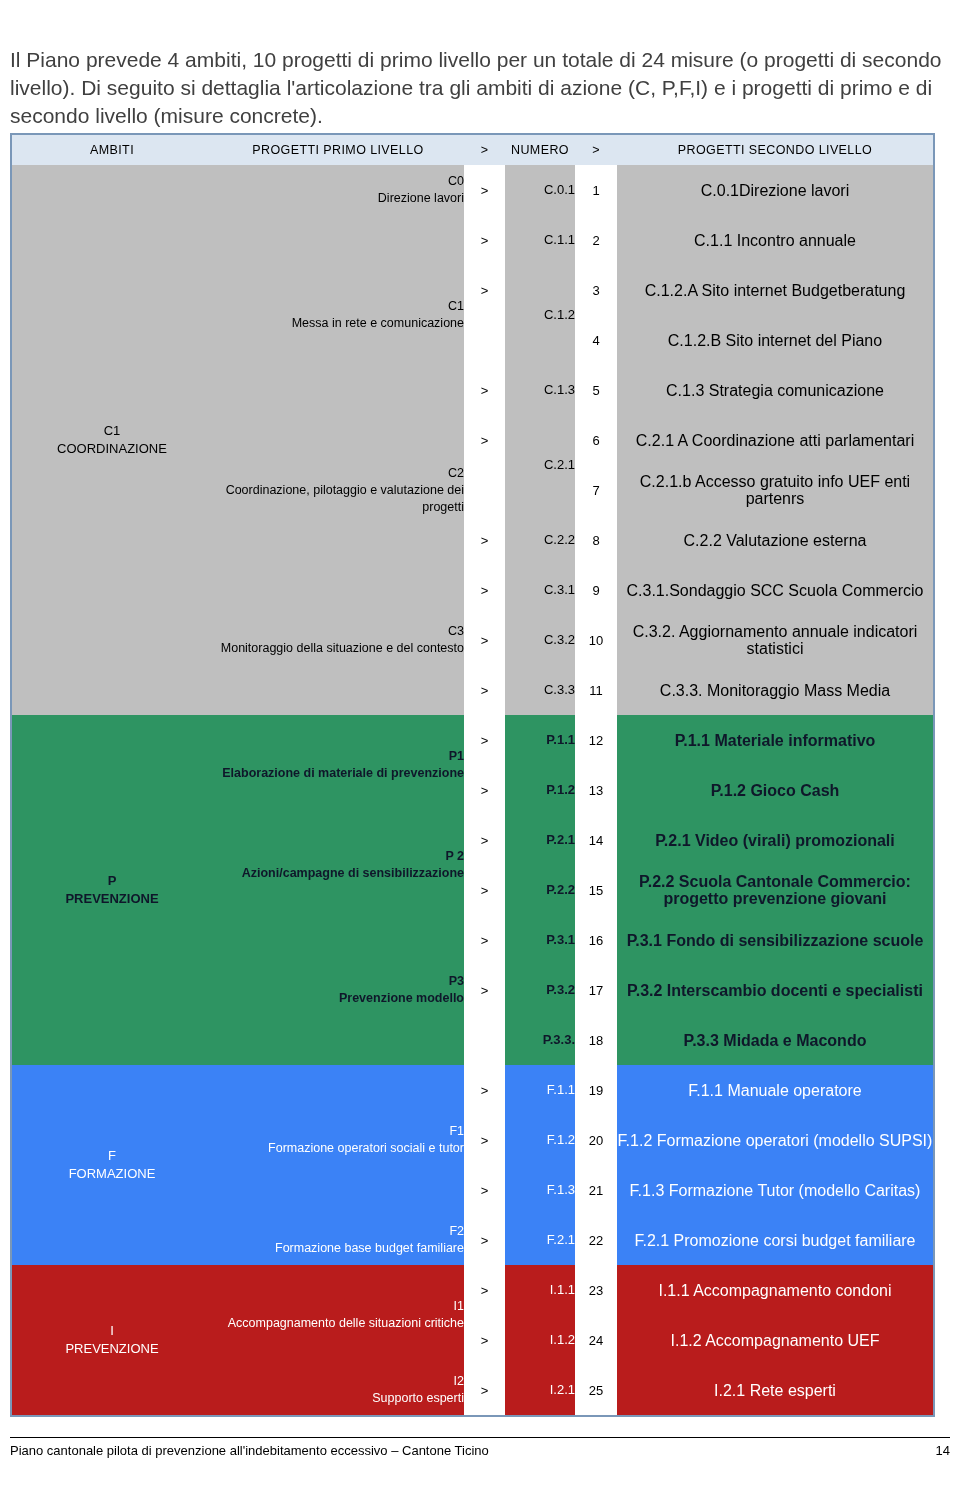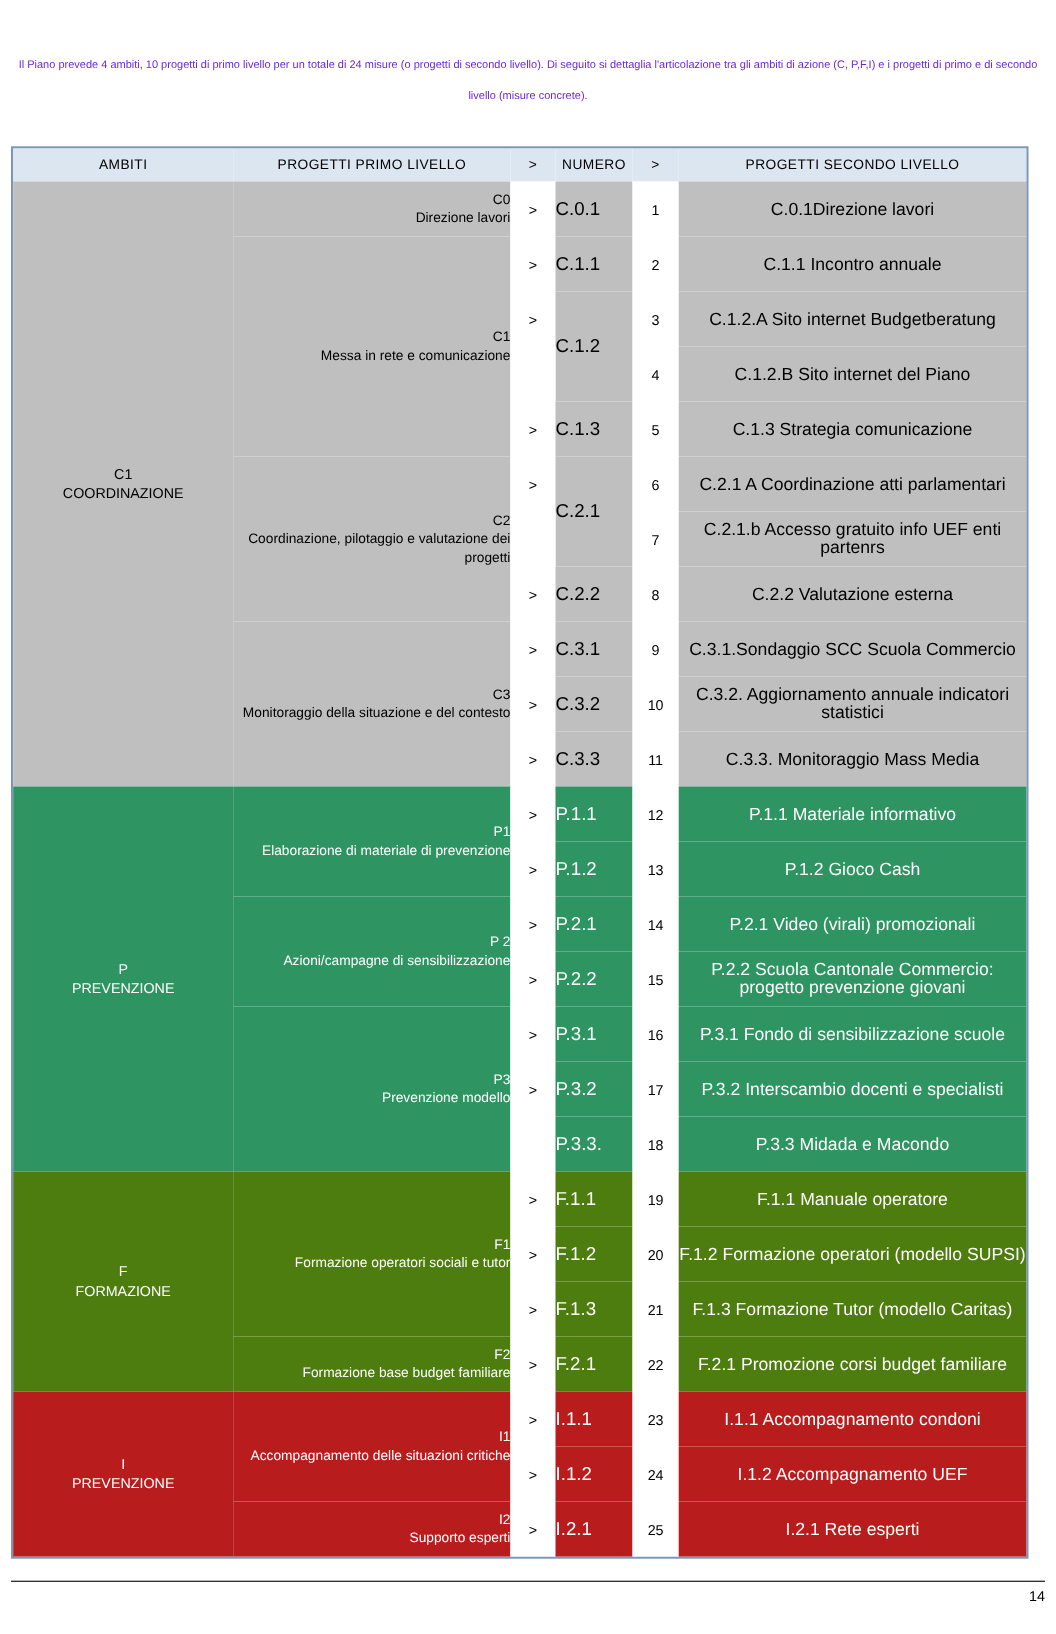--- a/index.html
+++ b/index.html
@@ -16,21 +16,21 @@
   
   .heading{
     position:absolute; left:10px; top:4px;
     font-size:27px; font-weight:bold; letter-spacing:-0.2px;
     white-space:nowrap;
   }
   .heading .num{display:inline-block;width:46px;}
 
   .intro{
     position:absolute; left:10px; top:46px; width:940px;
-    font-size:10px; line-height:28px; color:#6d28d9;text-align:center;
+    font-size:21px; line-height:28px; color:#404040;
   }
 
   
   .tablewrap{
     position:absolute; left:10px; top:133px;
     width:925px;
     border:2px solid #7a97b8;
     box-sizing:border-box;
     background:#ffffff;
   }
@@ -82,22 +82,22 @@
     font-size:13px;
     text-align:center;
     border-top:3px solid #ffffff;
     border-bottom:3px solid #ffffff;
     border-left:0;border-right:0;
     box-sizing:border-box;
   }
 
   
   .sec-c td.tint{background:#bfbfbf;color:#000;}
-  .sec-p td.tint{background:#2e9462;color:#ffffff;}
-  .sec-f td.tint{background:#4d7c0f;color:#ffffff;}
+  .sec-p td.tint{background:#2e9462;color:#0f172a;font-weight:bold;}
+  .sec-f td.tint{background:#3b82f6;color:#ffffff;}
   .sec-i td.tint{background:#b91c1c;color:#ffffff;}
 
   td.tint{
     border:3px solid #ffffff;
     box-sizing:border-box;
     text-align:center;
     font-size:12.5px;
     line-height:16px;
   }
   td.ambiti{
@@ -113,22 +113,22 @@
     padding:0 6px;
   }
   td.prog2{
     font-size:16px;
     line-height:17px;
     text-align:center;
     padding:0 8px;
     border-right:0;
   }
   td.code{
-    font-size:17px;
-    text-align:left;
+    font-size:13px;
+    text-align:right;
   }
   tr.datarow{height:50px;}
 
   
   .footrule{
     position:absolute; left:10px; top:1437px; width:940px;
     border-top:1px solid #000;
   }
   .footer-left{
     position:absolute; left:10px; top:1443px;
@@ -374,15 +374,16 @@
             <td class="arrowcell">&gt;</td>
             <td class="tint code">I.2.1</td>
             <td class="numcell">25</td>
             <td class="tint prog2">I.2.1 Rete esperti</td>
           </tr>
         </tbody>
     </table>
   </div>
 
   <div class="footrule"></div>
+  <div class="footer-left">Piano cantonale pilota di prevenzione all'indebitamento eccessivo – Cantone Ticino</div>
   <div class="footer-right">14</div>
 
 </div>
 
 </body></html>

